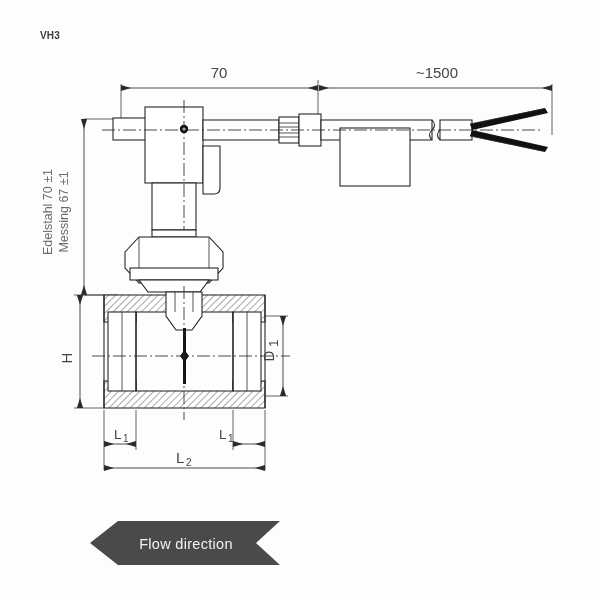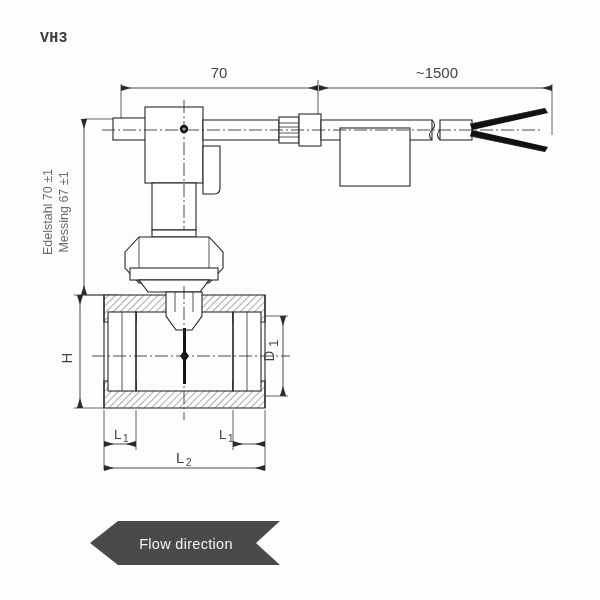--- a/index.html
+++ b/index.html
@@ -18,22 +18,22 @@
   #sheet {
     position: absolute;
     inset: 0;
     width: 600px;
     height: 600px;
   }
   .title-label {
     position: absolute;
     left: 40px;
     top: 30px;
-    font-family: Liberation Mono, monospace;
-    font-size: 15px;
+    font-family: Liberation Sans, sans-serif;
+    font-size: 10px;
     font-weight: bold;
     color: #3a3a42;
     letter-spacing: 0.2px;
   }
   svg text {
     font-family: "Liberation Sans", sans-serif;
     fill: #43434a;
   }
   .dim-txt { font-size: 15px; }
   .dim-txt-sm { font-size: 13.5px; }

